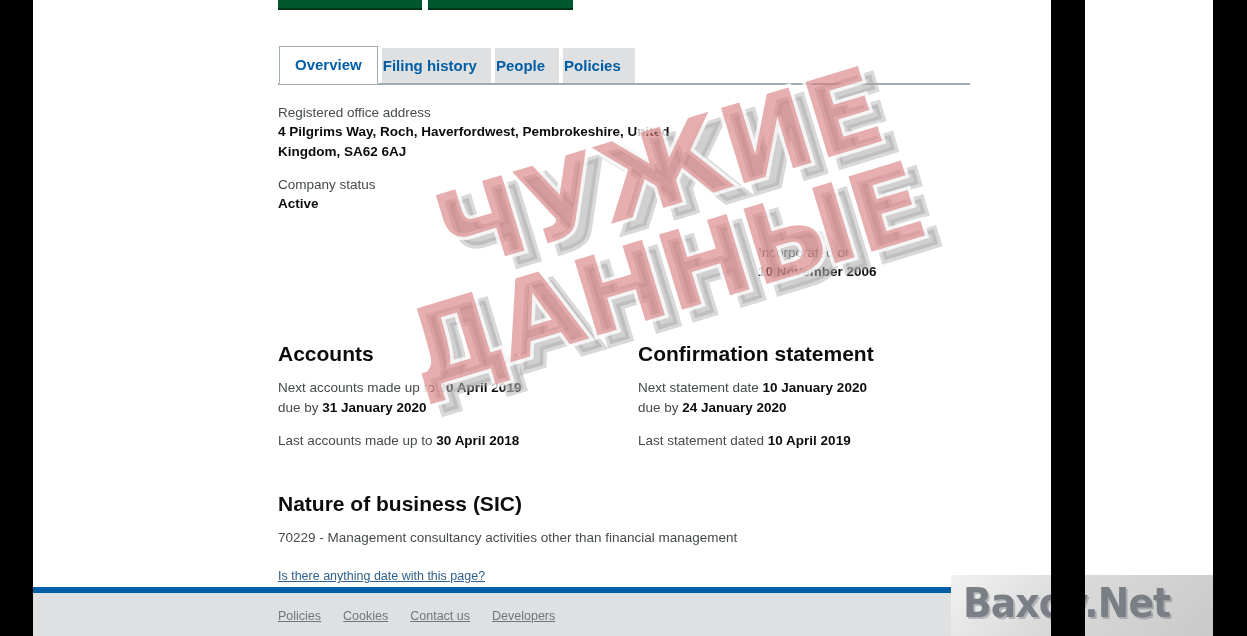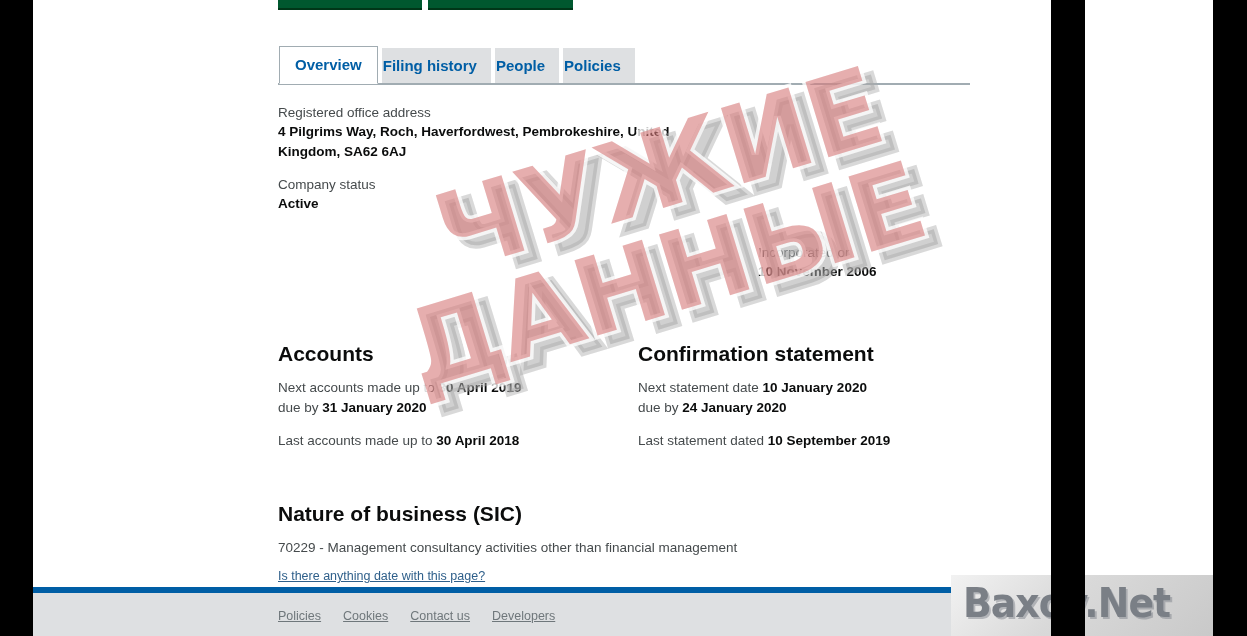--- a/index.html
+++ b/index.html
@@ -126,21 +126,21 @@
 
   
   #addr-block   { left: 245px; top: 104px; width: 420px; }
   #status-block { left: 245px; top: 176px; width: 420px; }
   #type-block   { left: 245px; top: 244px; width: 360px; }
   #inc-block    { left: 725px; top: 244px; width: 260px; text-align: left; }
 
   #accounts-block { left: 245px; top: 344px; width: 340px; }
   #confirm-block  { left: 605px; top: 344px; width: 360px; }
 
-  #sic-block    { left: 245px; top: 494px; width: 640px; margin-top: 10px; }
+  #sic-block    { left: 245px; top: 494px; width: 640px; }
   #wrong-block  { left: 245px; top: 566px; width: 400px; }
 
   h2.section {
     font-size: 21px;
     font-weight: bold;
     color: #0b0c0c;
     margin: 0 0 14px 0;
     line-height: 20px;
   }
   .gap { height: 13px; }
@@ -300,21 +300,21 @@
       <p class="para"><span>due by </span><b>31 January 2020</b></p>
       <div class="gap"></div>
       <p class="para"><span>Last accounts made up to </span><b>30 April 2018</b></p>
     </div>
 
     <div class="block" id="confirm-block">
       <h2 class="section">Confirmation statement</h2>
       <p class="para"><span>Next statement date </span><b>10 January 2020</b></p>
       <p class="para"><span>due by </span><b>24 January 2020</b></p>
       <div class="gap"></div>
-      <p class="para"><span>Last statement dated </span><b>10 September 2019</b></p>
+      <p class="para"><span>Last statement dated </span><b>10 April 2019</b></p>
     </div>
 
     <div class="block" id="sic-block">
       <h2 class="section">Nature of business (SIC)</h2>
       <p class="para">70229 - Management consultancy activities other than financial management</p>
     </div>
 
     <div class="block" id="wrong-block">
       <a class="link">Is there anything date with this page?</a>
     </div>

